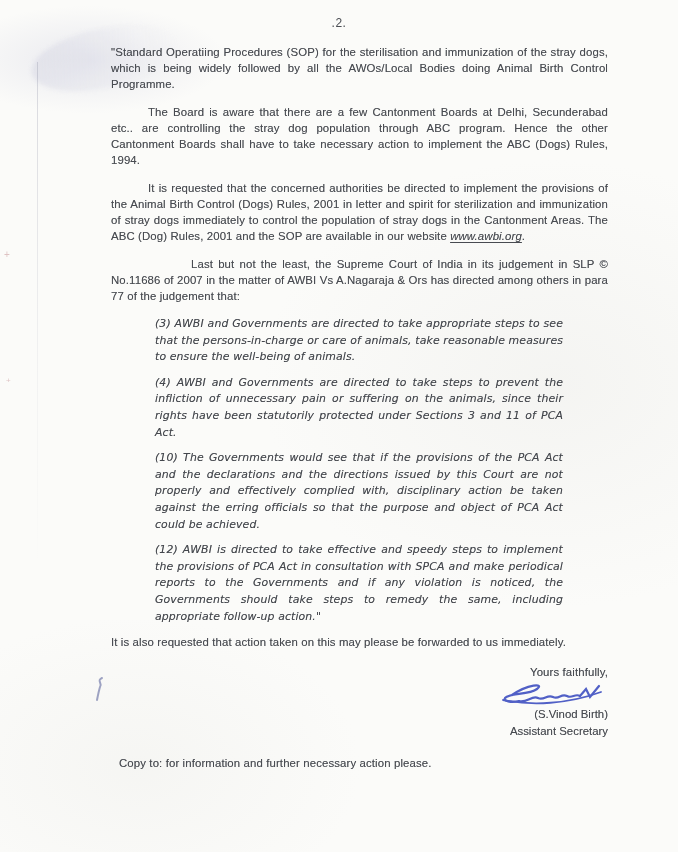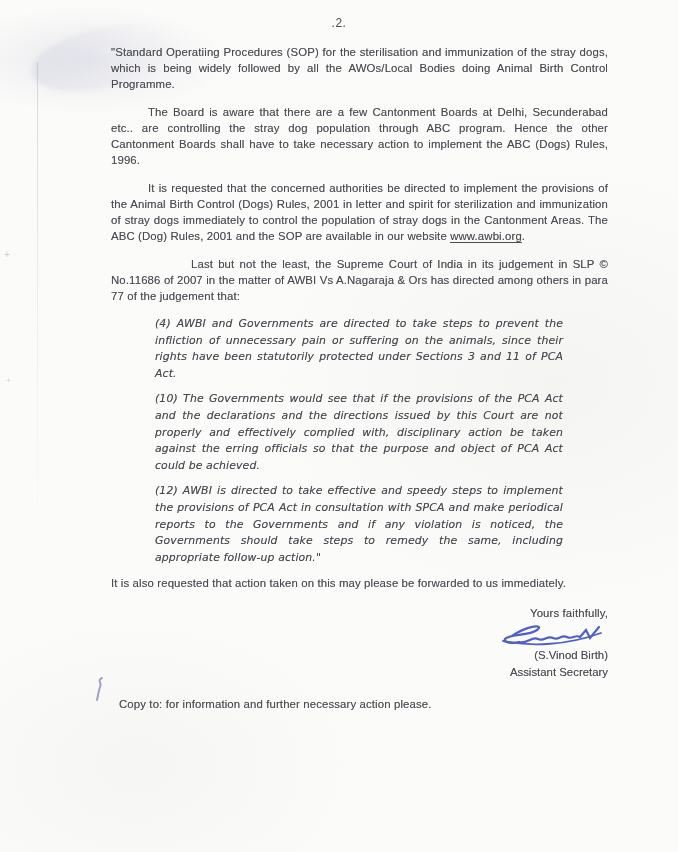--- a/index.html
+++ b/index.html
@@ -34,21 +34,21 @@
   }
   .content{position:absolute;left:111px;top:44px;width:497px;}
   .content p{
     margin:0 0 12px 0;
     font-size:11.4px;line-height:16px;
     text-align:justify;letter-spacing:0.12px;
     text-shadow:0 0 0.5px rgba(90,92,98,0.55);
   }
   .indent{text-indent:37px;}
   .indent-lg{text-indent:80px;}
-  .weblink{text-decoration:underline;text-underline-offset:2px;}
+  .weblink{text-decoration:underline;text-underline-offset:2px;font-style:italic;}
   .quote{
     font-family:"DejaVu Sans", sans-serif;
     font-style:italic;
     margin:2px 0 9px 44px !important;
     width:408px;
     font-size:10.9px !important;
     line-height:16.6px !important;
     letter-spacing:0.15px;
     color:#44474d;
   }
@@ -79,26 +79,27 @@
     <svg width="16" height="30" viewBox="0 0 16 30">
       <path d="M11 3 C 5 6, 12 8, 9 12 C 8 15, 7 20, 6 25" fill="none" stroke="#8d93b8" stroke-width="2" stroke-linecap="round" opacity="0.85"></path>
     </svg>
   </div>
 
   <div class="content">
 
     <p>"Standard Operatiing Procedures (SOP) for the sterilisation and immunization of the stray dogs, which is being widely followed by all the AWOs/Local Bodies doing Animal Birth Control Programme.</p>
 
 
-    <p class="indent">The Board is aware that there are a few Cantonment Boards at Delhi, Secunderabad etc.. are controlling the stray dog population through ABC program. Hence the other Cantonment Boards shall have to take necessary action to implement the ABC (Dogs) Rules, 1996.</p>
+    <p class="indent">The Board is aware that there are a few Cantonment Boards at Delhi, Secunderabad etc.. are controlling the stray dog population through ABC program. Hence the other Cantonment Boards shall have to take necessary action to implement the ABC (Dogs) Rules, 1994.</p>
 
     <p class="indent"><span>It is requested that the concerned authorities be directed to implement the provisions of the Animal Birth Control (Dogs) Rules, 2001 in letter and spirit for sterilization and immunization of stray dogs immediately to control the population of stray dogs in the Cantonment Areas. The ABC (Dog) Rules, 2001 and the SOP are available in our website </span><span class="weblink">www.awbi.org</span><span>.</span></p>
 
     <p class="indent-lg">Last but not the least, the Supreme Court of India in its judgement in SLP © No.11686 of 2007 in the matter of AWBI Vs A.Nagaraja &amp; Ors has directed among others in para 77 of the judgement that:</p>
 
+    <p class="quote">(3) AWBI and Governments are directed to take appropriate steps to see that the persons-in-charge or care of animals, take reasonable measures to ensure the well-being of animals.</p>
     <p class="quote">(4) AWBI and Governments are directed to take steps to prevent the infliction of unnecessary pain or suffering on the animals, since their rights have been statutorily protected under Sections 3 and 11 of PCA Act.</p>
     <p class="quote">(10) The Governments would see that if the provisions of the PCA Act and the declarations and the directions issued by this Court are not properly and effectively complied with, disciplinary action be taken against the erring officials so that the purpose and object of PCA Act could be achieved.</p>
     <p class="quote">(12) AWBI is directed to take effective and speedy steps to implement the provisions of PCA Act in consultation with SPCA and make periodical reports to the Governments and if any violation is noticed, the Governments should take steps to remedy the same, including appropriate follow-up action."</p>
 
     <p class="closing">It is also requested that action taken on this may please be forwarded to us immediately.</p>
 
     <div class="sig-block">
       <p class="val">Yours faithfully,</p>
       <svg class="sig-scrawl" width="104" height="27" viewBox="0 0 104 27">
         <g fill="none" stroke="#4353c2" stroke-width="2.2" stroke-linecap="round" opacity="0.92">

